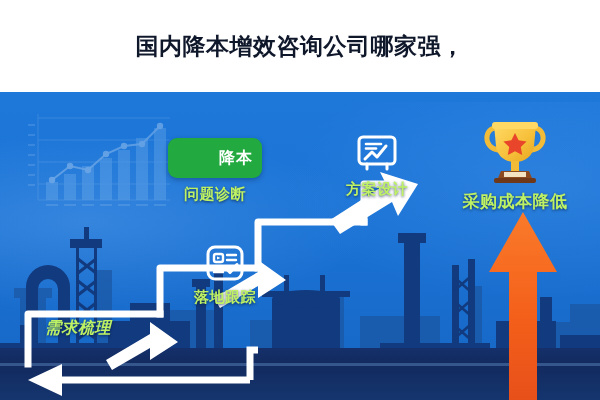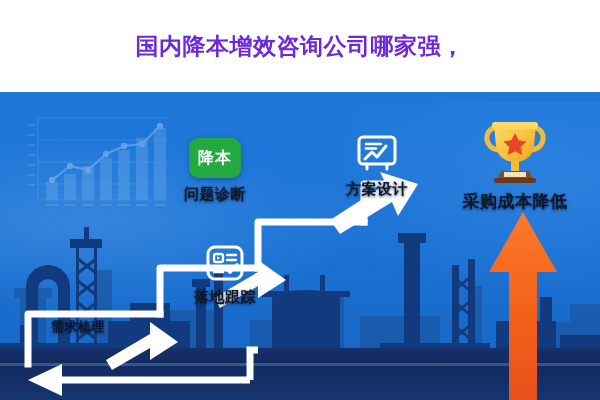--- a/index.html
+++ b/index.html
@@ -5,21 +5,21 @@
   html,body{margin:0;padding:0;background:#fff;}
   body{width:600px;height:400px;overflow:hidden;
        font-family:"Liberation Sans","DejaVu Sans",sans-serif;}
 
   .page{position:relative;width:600px;height:400px;background:#ffffff;}
 
   
   .title-block{position:absolute;left:0;top:0;width:600px;height:92px;
       background:#ffffff;display:flex;flex-direction:column;
       align-items:center;justify-content:center;gap:4px;}
-  .title-line{color:#6d28d9;font-size:23px;font-weight:bold;
+  .title-line{color:#0f172a;font-size:23px;font-weight:bold;
       letter-spacing:.5px;line-height:1.15;white-space:nowrap;}
 
   
   .poster{position:absolute;left:0;top:92px;width:600px;height:308px;
       overflow:hidden;background:#1a72d4;}
 
   
   .sky{position:absolute;inset:0;
       background:linear-gradient(180deg,#1e78da 0%,#1a72d4 45%,#1766c4 100%);}
   .sky-glow{position:absolute;left:-40px;top:40px;width:420px;height:180px;
@@ -41,41 +41,41 @@
 
   
   .stairs{position:absolute;left:0;top:0;width:600px;height:308px;}
 
   
   .big-arrow{position:absolute;left:487px;top:118px;width:72px;height:190px;}
 
   
   .node{position:absolute;display:flex;flex-direction:column;
         align-items:center;}
-  .node-label{color:#0f172a;font-size:15px;font-weight:bold;
+  .node-label{color:#bef264;font-size:15px;font-weight:bold;
       white-space:nowrap;text-shadow:0 1px 3px rgba(5,25,60,.75);
       letter-spacing:.5px;}
 
   
   .badge-green{width:52px;height:40px;border-radius:9px;background:#22a93f;
       display:flex;align-items:center;justify-content:center;
-      box-shadow:0 2px 5px rgba(4,30,70,.35);margin-bottom:7px;}
+      box-shadow:0 2px 5px rgba(4,30,70,.35);margin-bottom:7px;padding-left:42px;}
   .badge-green span{color:#fff;font-size:16px;font-weight:bold;letter-spacing:1px;}
 
   .icon-wrap{margin-bottom:6px;display:flex;align-items:center;justify-content:center;}
 
   
   #node-diagnosis{left:160px;top:46px;width:110px;}
   #node-design{left:322px;top:42px;width:110px;}
   #node-tracking{left:170px;top:152px;width:110px;font-family:Liberation Serif, serif;}
   #node-result{left:440px;top:22px;width:150px;}
   #node-demand{left:18px;top:226px;width:120px;}
 
   #node-result .node-label{font-size:17px;}
-  #node-demand .node-label{font-size:13px;}
+  #node-demand .node-label{font-size:16px;font-style:italic;}
 
   .trophy{margin-bottom:4px;}
 </style>
 </head>
 <body>
 
 <div class="page">
 
   <div class="title-block">
     <div class="title-line">国内降本增效咨询公司哪家强，</div>

